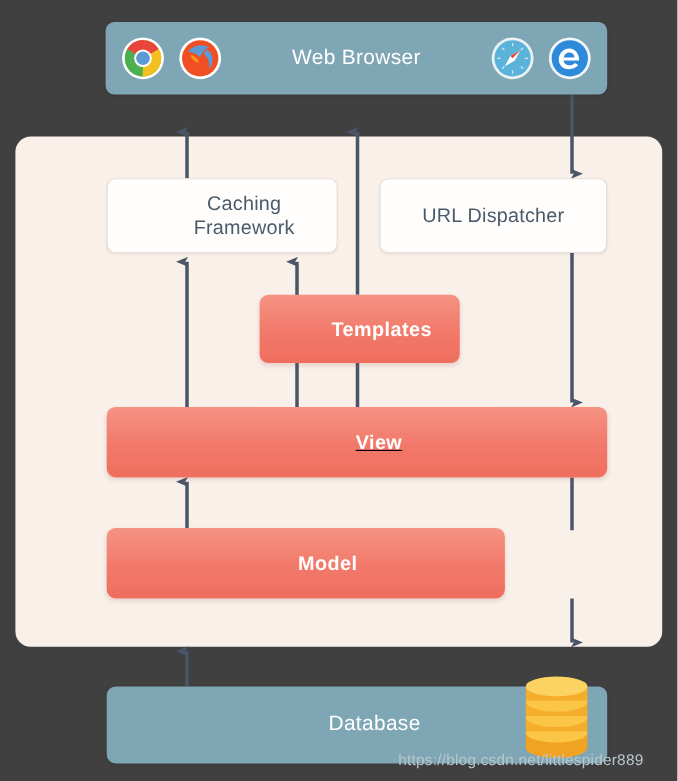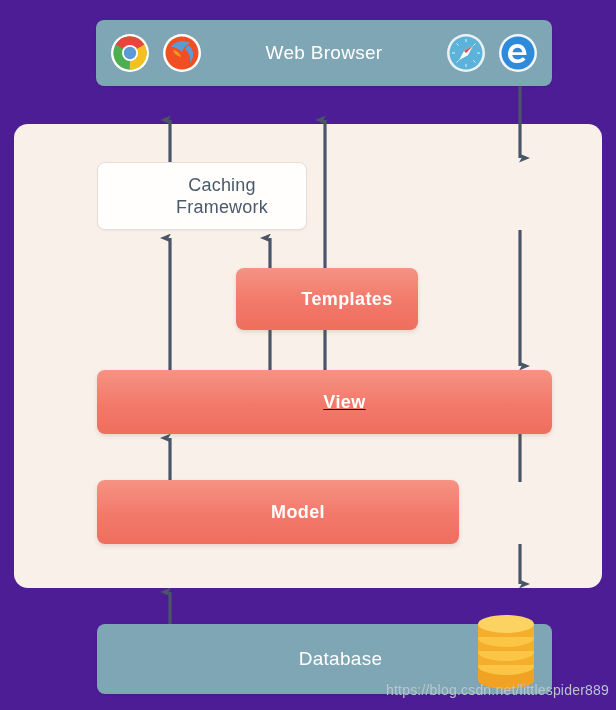--- a/index.html
+++ b/index.html
@@ -10,21 +10,21 @@
   body {
     width: 616px;
     height: 710px;
     font-family: "Liberation Sans", sans-serif;
     overflow: hidden;
   }
   #stage {
     position: relative;
     width: 616px;
     height: 710px;
-    background: #4c1d95;
+    background: #404040;
   }
 
   
   #framework-container {
     position: absolute;
     left: 14px;
     top: 124px;
     width: 588px;
     height: 464px;
     background: #f9f0ea;
@@ -123,21 +123,20 @@
   
   #watermark {
     position: absolute;
     left: 362px;
     top: 682px;
     font-size: 14px;
     color: #b9c6cd;
     letter-spacing: 0.2px;
     white-space: nowrap;
     font-family: "Liberation Sans", sans-serif;
-    margin-left: 24px;
   }
 </style>
 </head>
 <body>
 
 <div id="stage">
 
   <div id="framework-container"></div>
 
   <svg class="connector" width="616" height="710" style="left:0;top:0;">
@@ -247,20 +246,23 @@
     </svg>
   </div>
 
   <div class="box box-white" id="caching-box">
     <div class="label-dark">
       <div>Caching</div>
       <div>Framework</div>
     </div>
   </div>
 
+  <div class="box box-white" id="url-box">
+    <span class="label-dark">URL Dispatcher</span>
+  </div>
 
   <div class="box box-coral" id="templates-box">
     <span class="label-bold-white">Templates</span>
   </div>
 
   <div class="box box-coral" id="view-box">
     <span class="label-bold-white">View</span>
   </div>
 
   <div class="box box-coral" id="model-box">

